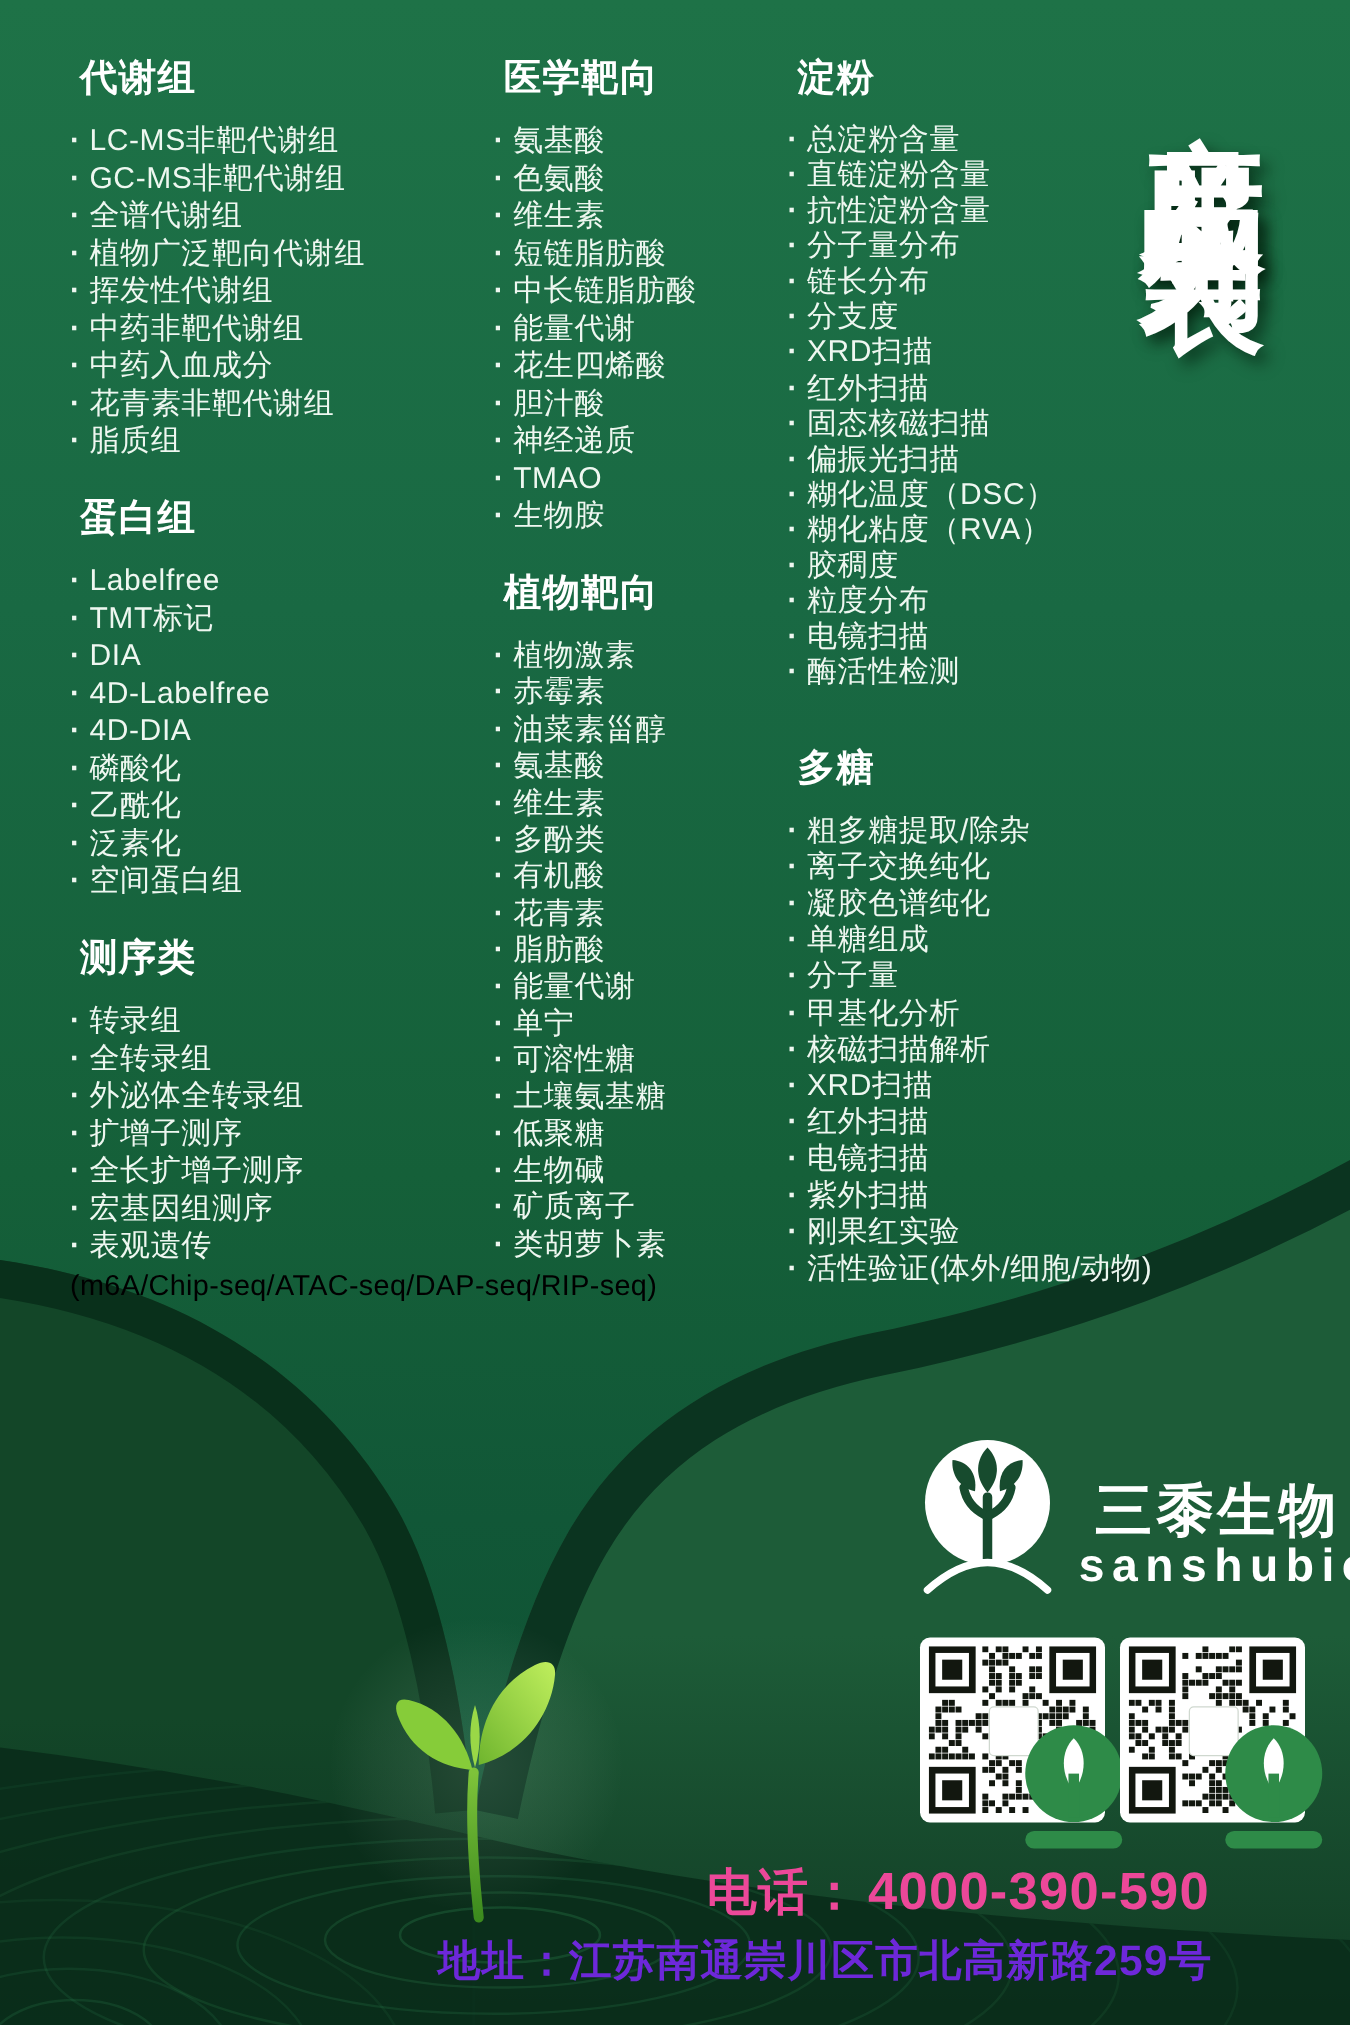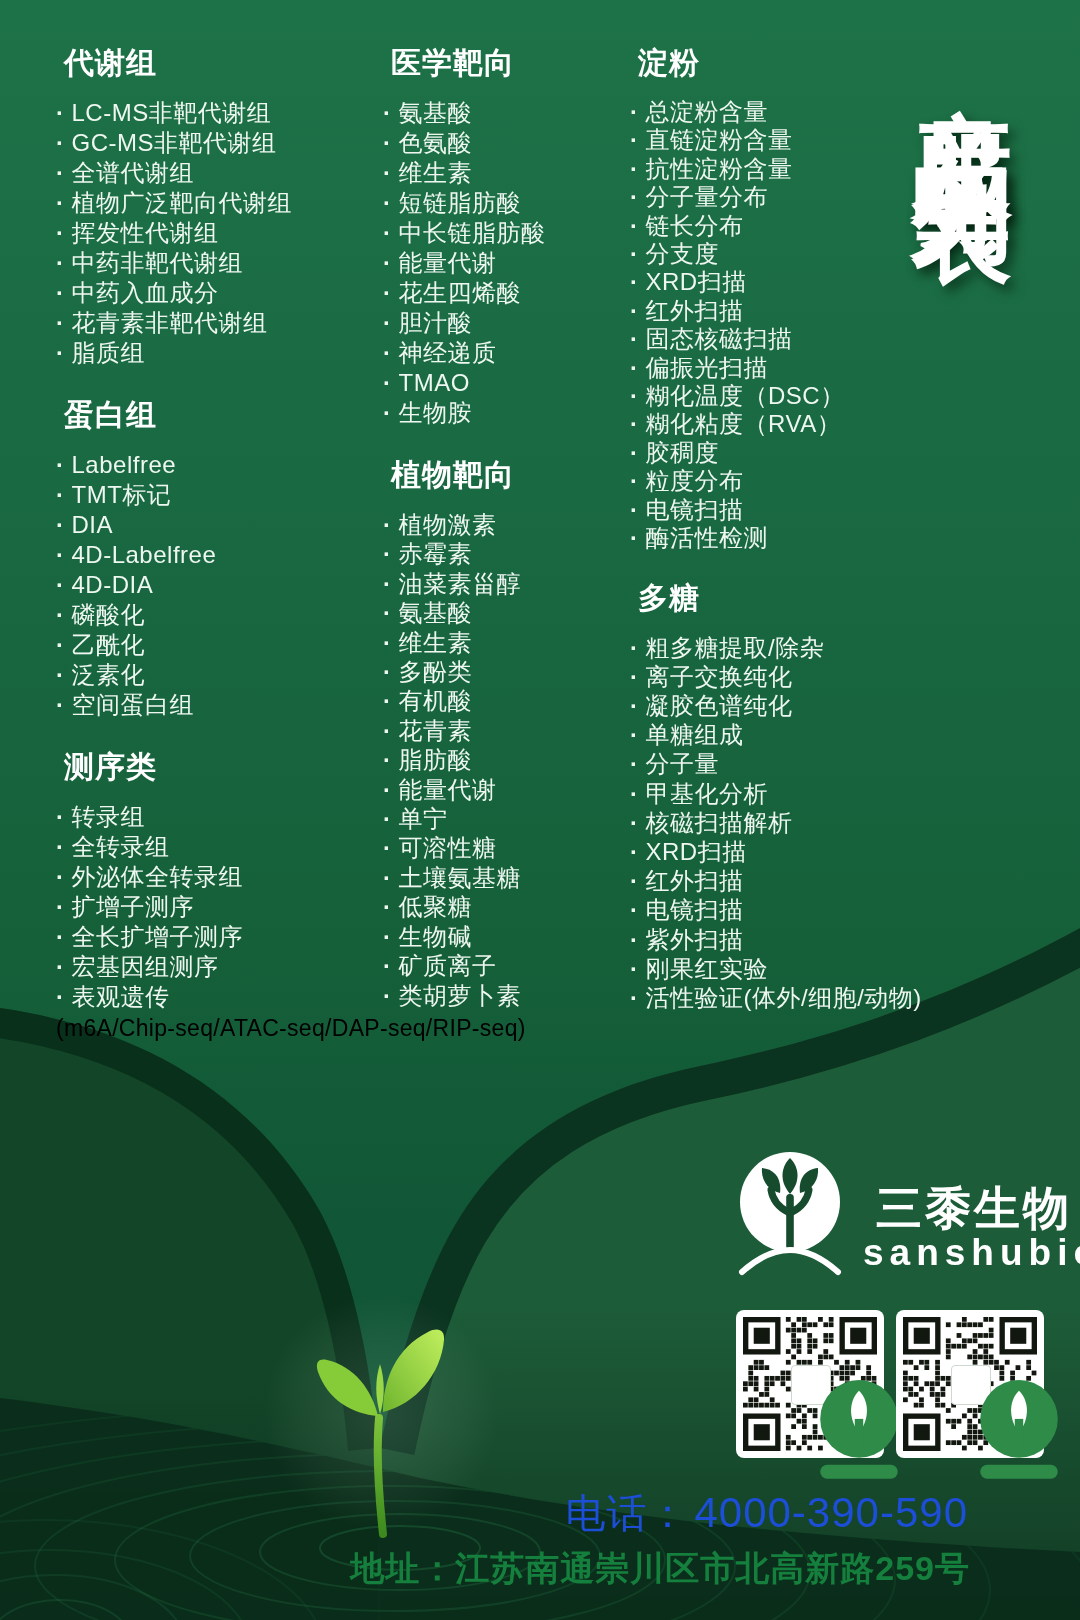--- a/index.html
+++ b/index.html
@@ -5,24 +5,24 @@
   html,body{margin:0;padding:0;}
   body{
     width:1080px;height:1620px;overflow:hidden;position:relative;
     font-family:"Liberation Sans","DejaVu Sans",sans-serif;
     background:linear-gradient(180deg,#1e7247 0%,#196943 30%,#156039 58%,#115737 75%,#0e4f31 100%);
   }
   #scene{position:absolute;left:0;top:0;width:1080px;height:1620px;}
   
   .col{position:absolute;top:44px;color:#f2f9f3;}
   .col1{left:56px;width:330px;}
-  .col2{left:383px;width:250px;}
+  .col2{left:395px;width:250px;}
   .col3{left:630px;width:300px;}
   .sec + .sec{margin-top:28px;}
-  .col3 .sec + .sec{margin-top:26px;}
+  .col3 .sec + .sec{margin-top:43px;}
   .sec-title{
     font-size:30px;line-height:38px;font-weight:800;color:#ffffff;
     margin:0 0 16px 8px;letter-spacing:1px;
   }
   .items{list-style:none;margin:0;padding:0;}
   .item{
     font-size:24px;line-height:30px;white-space:nowrap;
     color:#eef7f0;letter-spacing:.5px;
   }
   .item::before{content:"·";margin-right:7px;font-weight:700;color:#eef7f0;}
@@ -57,27 +57,27 @@
   }
   .qr1{left:736px;}
   .qr2{left:896px;}
   .qr svg{width:134px;height:134px;display:block;}
   .qr-logo{
     position:absolute;left:55px;top:55px;width:38px;height:38px;background:#ffffff;
     border:1px solid #cfd8cf;border-radius:4px;
   }
   
   .phone{
-    position:absolute;right:112px;top:1486px;font-size:42px;font-weight:400;
-    color:#1d4ed8;white-space:nowrap;letter-spacing:1px;
+    position:absolute;right:112px;top:1486px;font-size:42px;font-weight:700;
+    color:#ec4899;white-space:nowrap;letter-spacing:1px;
   }
   .phone .lbl{font-size:40px;margin-right:6px;}
   .address{
     position:absolute;right:110px;top:1546px;font-size:34px;font-weight:800;
-    color:#15803d;white-space:nowrap;letter-spacing:1px;
+    color:#6d28d9;white-space:nowrap;letter-spacing:1px;
   }
 </style>
 </head>
 <body>
 
 <svg id="scene" viewBox="0 0 1080 1620" aria-hidden="true">
   <defs>
     <linearGradient id="rg" x1="0" y1="0.55" x2="0" y2="1">
       <stop offset="0" stop-color="#1d5c38"></stop>
         <stop offset="1" stop-color="#113a23"></stop>

